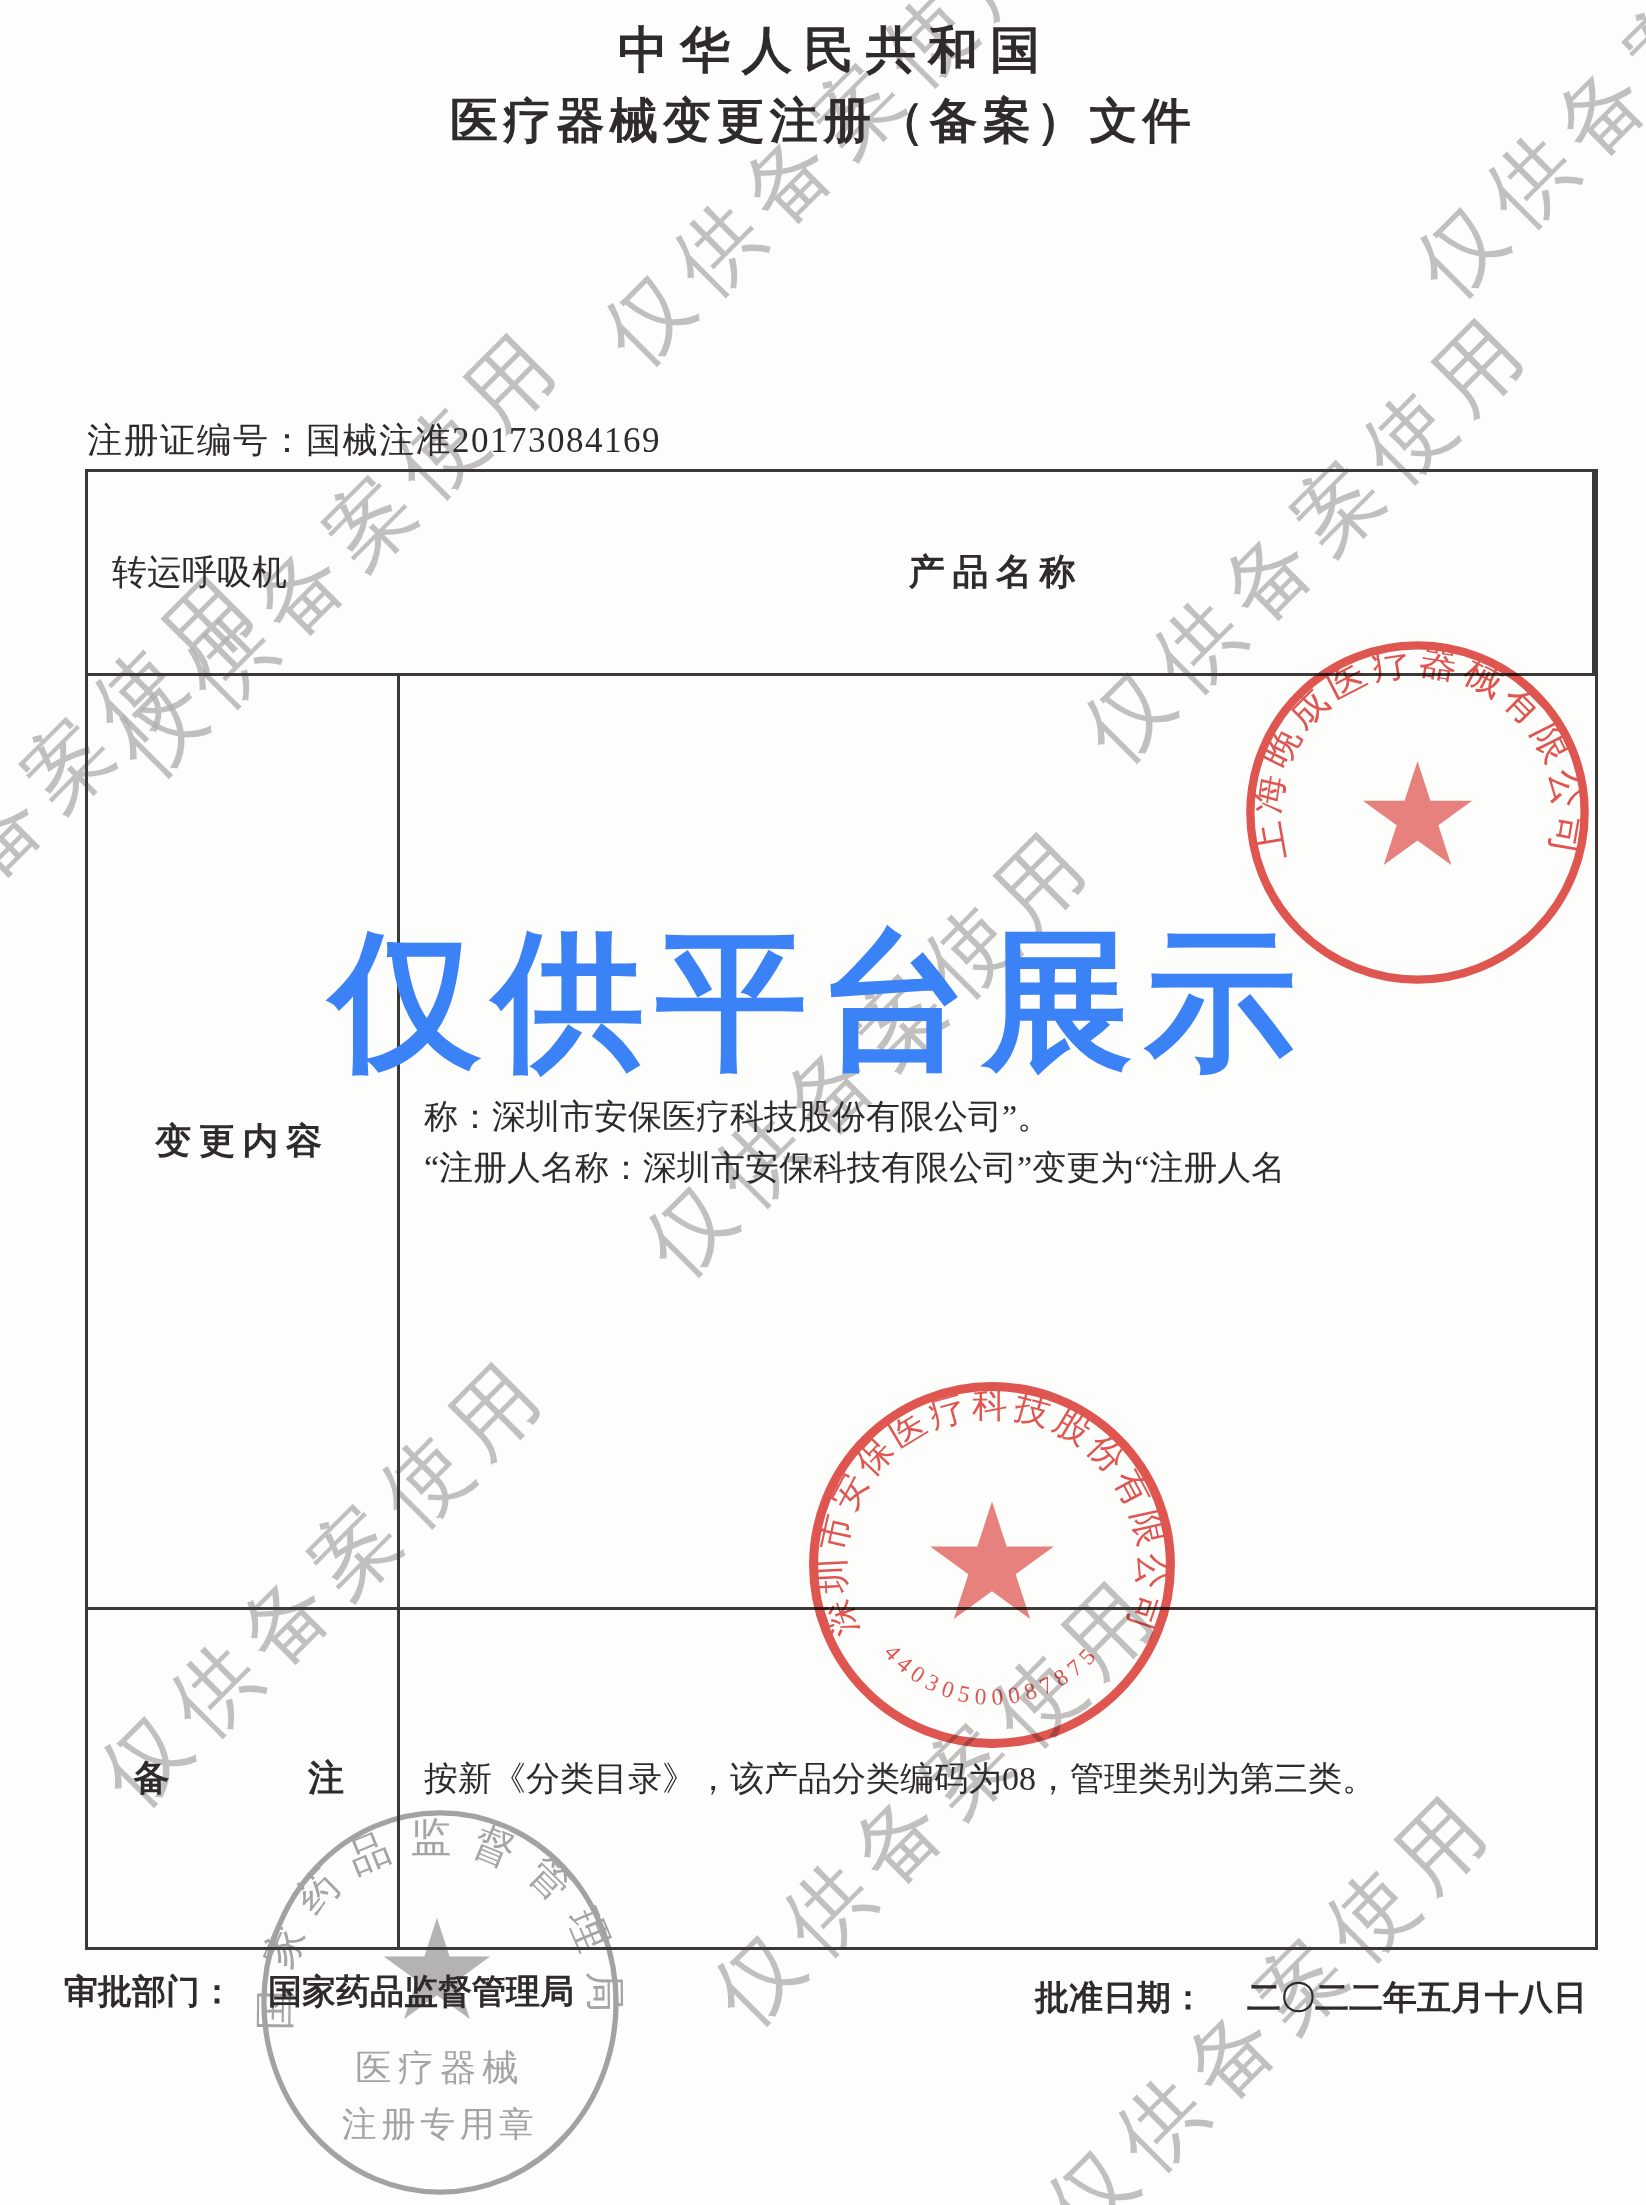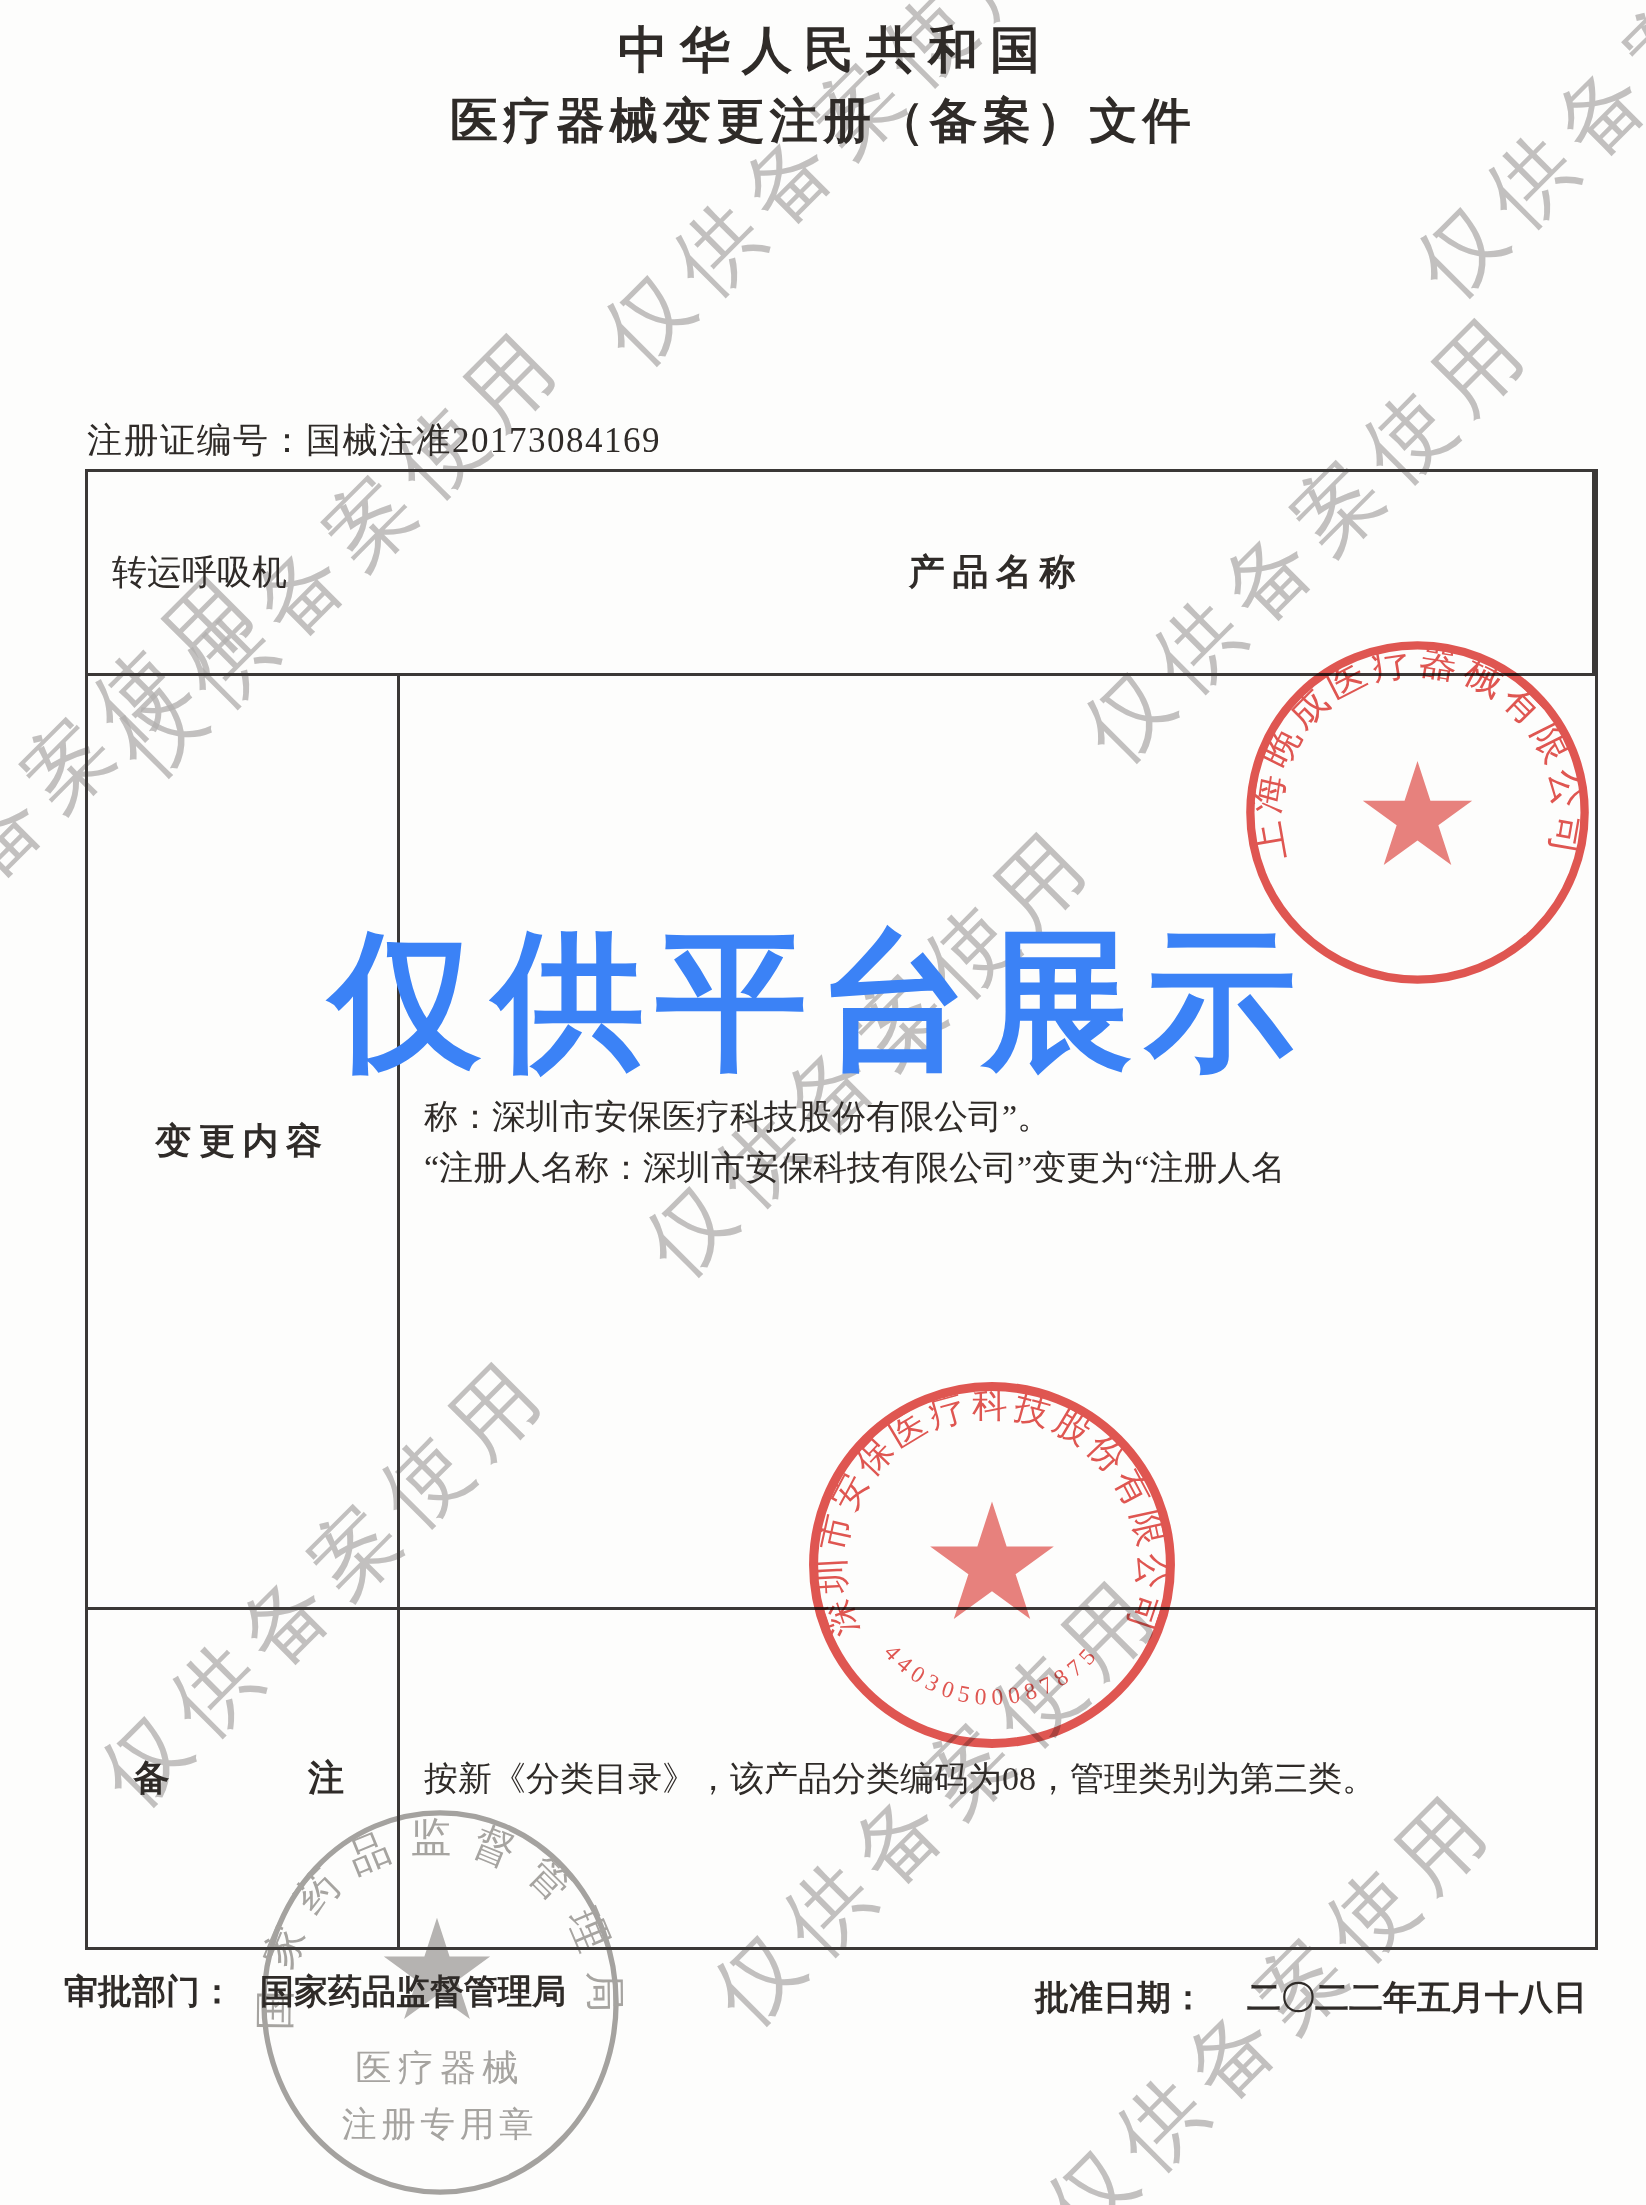--- a/index.html
+++ b/index.html
@@ -67,21 +67,21 @@
   .display-wm{
     position:absolute;left:330px;top:927px;
     font-size:151px;font-weight:bold;letter-spacing:12px;
     color:#3b82f6;white-space:nowrap;line-height:1;
     z-index:4;
   }
   
   .footer-left{
     position:absolute;left:64px;top:1969px;
     font-size:34px;font-weight:600;z-index:3;
-    display:flex;gap:26px;white-space:nowrap;
+    display:flex;gap:34px;white-space:nowrap;
   }
   .footer-right{
     position:absolute;left:1035px;top:1975px;
     font-size:34px;font-weight:600;z-index:3;
     display:flex;gap:42px;white-space:nowrap;
   }
   
   .stamp{position:absolute;mix-blend-mode:multiply;}
   .stamp.red{z-index:5;opacity:.88;}
   .stamp.gray{z-index:2;opacity:.8;}

